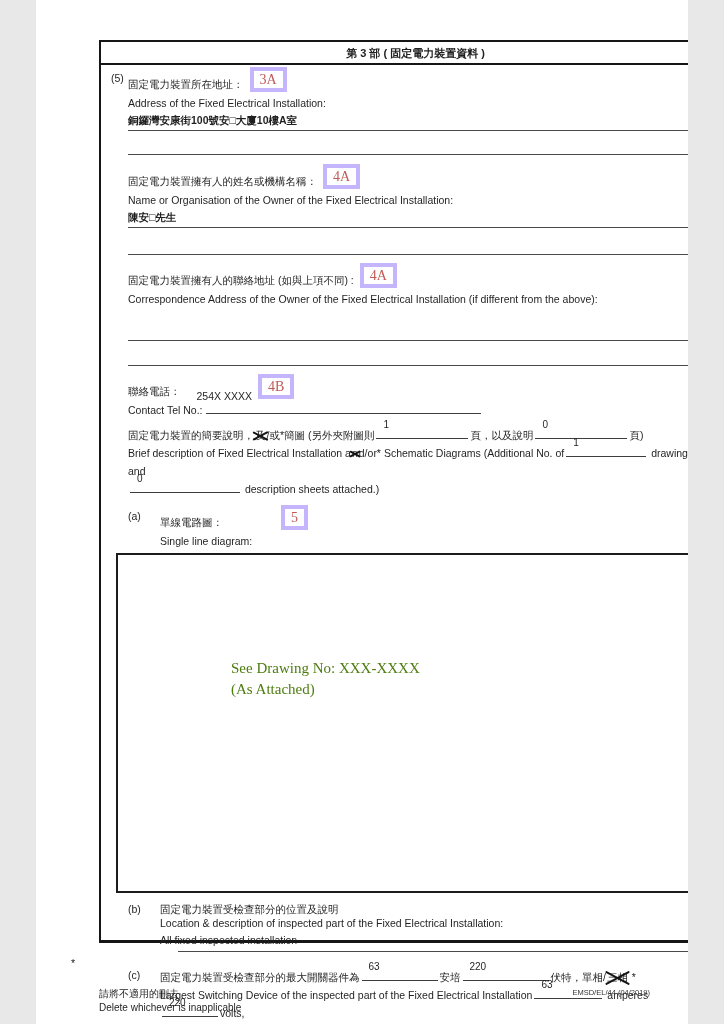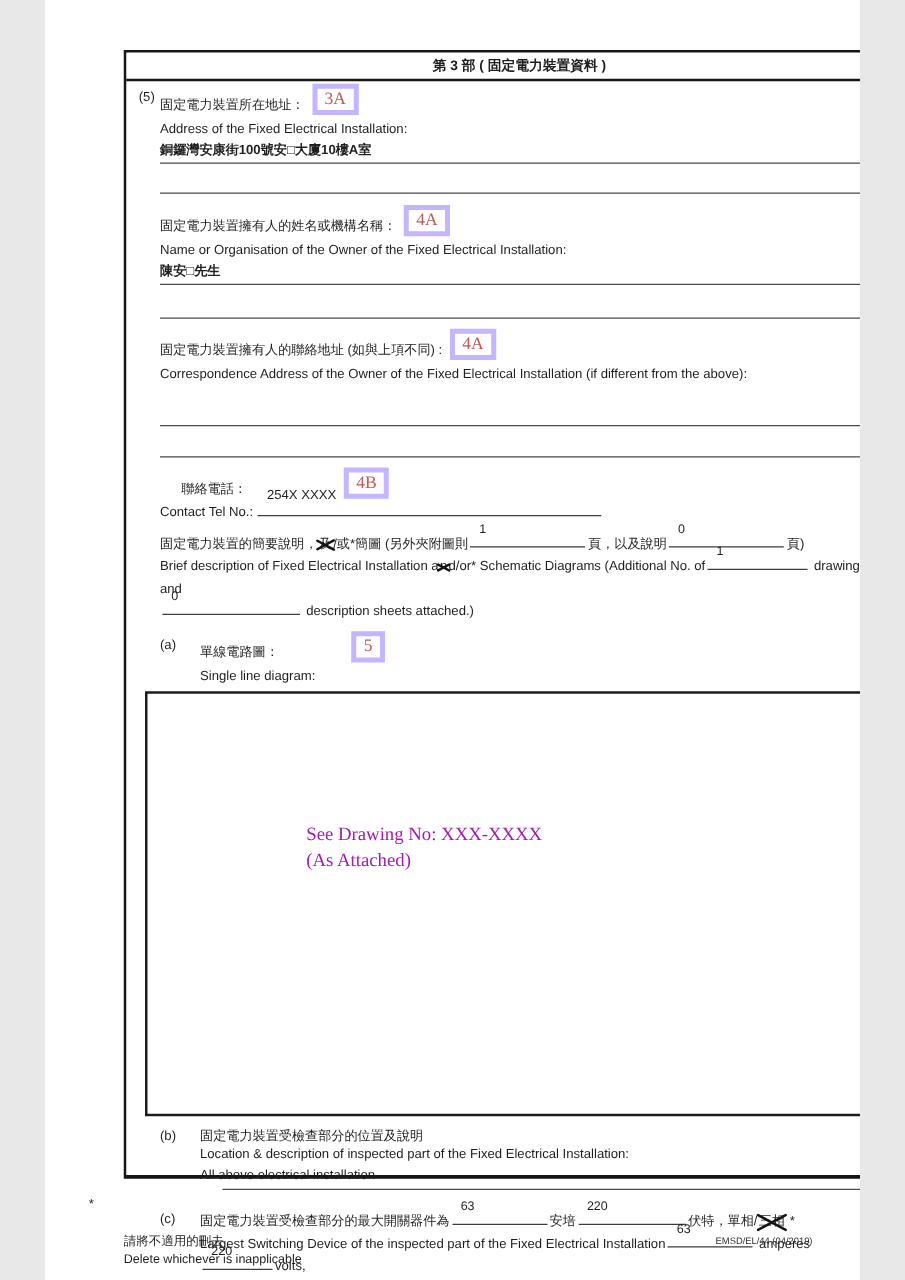--- a/index.html
+++ b/index.html
@@ -52,32 +52,32 @@
   }
 
   .struck { position:relative; display:inline-block; padding:0 1px; }
   .struck::before, .struck::after {
     content:""; position:absolute; left:-2px; right:-2px; top:50%; height:2px;
     background:#141414; border-radius:1px;
   }
   .struck::before { transform:rotate(28deg); }
   .struck::after  { transform:rotate(-28deg); }
 
-  .contact-line1 { line-height:15px;margin-left:17px; }
+  .contact-line1 { line-height:15px; }
   .tel-value { position:relative; top:5px; margin-left:16px; font-size:10.5px; }
   .tel-underline { display:inline-block; width:275px; border-bottom:1px solid #3d3d3d; height:9px; margin-left:3px; }
 
   .brief-line { line-height:18px; }
 
   .diagram-box {
     margin:5px 14px 0 15px; height:340px; border:2px solid #1c1c1c; position:relative;
   }
   .diagram-text {
-    position:absolute; left:127px; top:103px;
-    font-family:"Liberation Serif", serif; font-size:15px; line-height:21px; color:#a21caf;
+    position:absolute; left:113px; top:103px;
+    font-family:"Liberation Serif", serif; font-size:15px; line-height:21px; color:#4d7c0f;
   }
 
   .footnote { position:absolute; left:35px; top:956px; display:flex; }
   .footnote .star { width:28px; font-size:10.5px; line-height:14px; }
   .footnote .note { font-size:10px; line-height:14px;margin-top:31px; }
   .form-ref { position:absolute; right:38px; top:988px; font-size:7.5px; color:#333; }
 
   .mt6{margin-top:6px;} .mt9{margin-top:9px;} .mt11{margin-top:11px;}
   .mt12{margin-top:12px;} .mt13{margin-top:13px;} .mt16{margin-top:16px;}
   .rule-owner{margin-top:26px;} .rule-corr-a{margin-top:34px;} .rule-corr-b{margin-top:24px;}
@@ -155,21 +155,21 @@
           <div>See Drawing No: XXX-XXXX</div>
           <div>(As Attached)</div>
         </div>
       </div>
 
       <div class="sec sec-letter mt9">
         <div class="num">(b)</div>
         <div class="content">
           <div class="lbl-cn">固定電力裝置受檢查部分的位置及說明</div>
           <div class="lbl-en">Location &amp; description of inspected part of the Fixed Electrical Installation:</div>
-          <div class="value-n">All above electrical installation</div>
+          <div class="value-n">All fixed inspected installation</div>
           <div class="rule rule-b"></div>
         </div>
       </div>
 
       <div class="sec sec-letter mt16">
         <div class="num">(c)</div>
         <div class="content">
           <div class="brief-line">
             <span>固定電力裝置受檢查部分的最大開關器件為</span><span class="blank" style="width:76px;"><span class="fill">63</span></span><span>安培</span><span class="blank" style="width:86px;"><span class="fill">220</span></span><span>伏特，單相/</span><span class="struck">三相</span>&nbsp;<span>*</span>
           </div>

